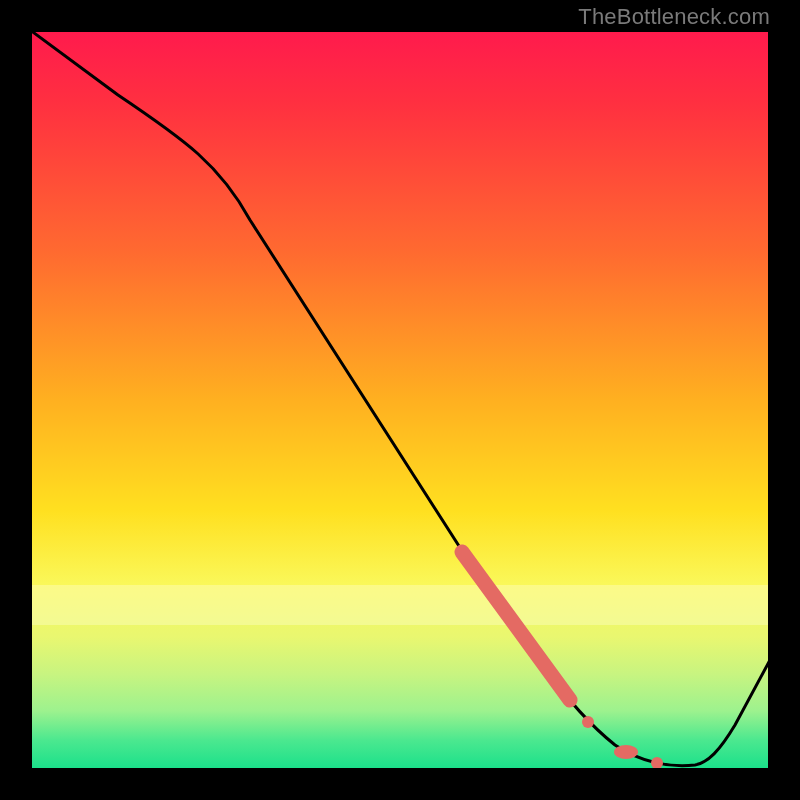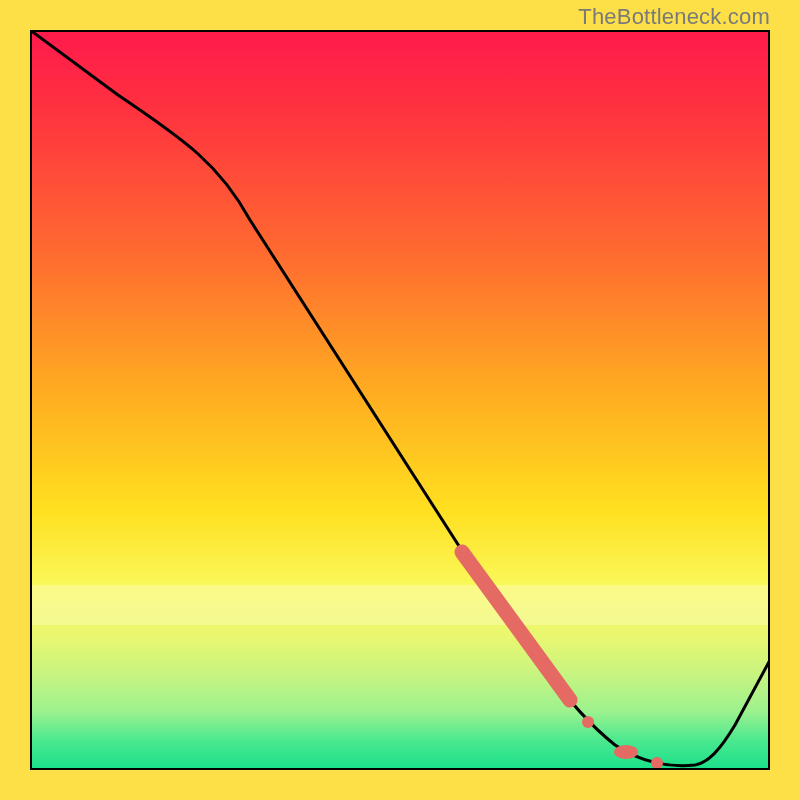--- a/index.html
+++ b/index.html
@@ -7,21 +7,21 @@
     padding: 0;
     width: 800px;
     height: 800px;
     overflow: hidden;
     font-family: Arial, Helvetica, sans-serif;
   }
   .canvas {
     position: relative;
     width: 800px;
     height: 800px;
-    background: #fde047;
+    background: #000000;
   }
   .gradient-box {
     position: absolute;
     left: 30px;
     top: 30px;
     width: 740px;
     height: 740px;
     background: linear-gradient(
       to bottom,
       #ff1a4d 0%,

